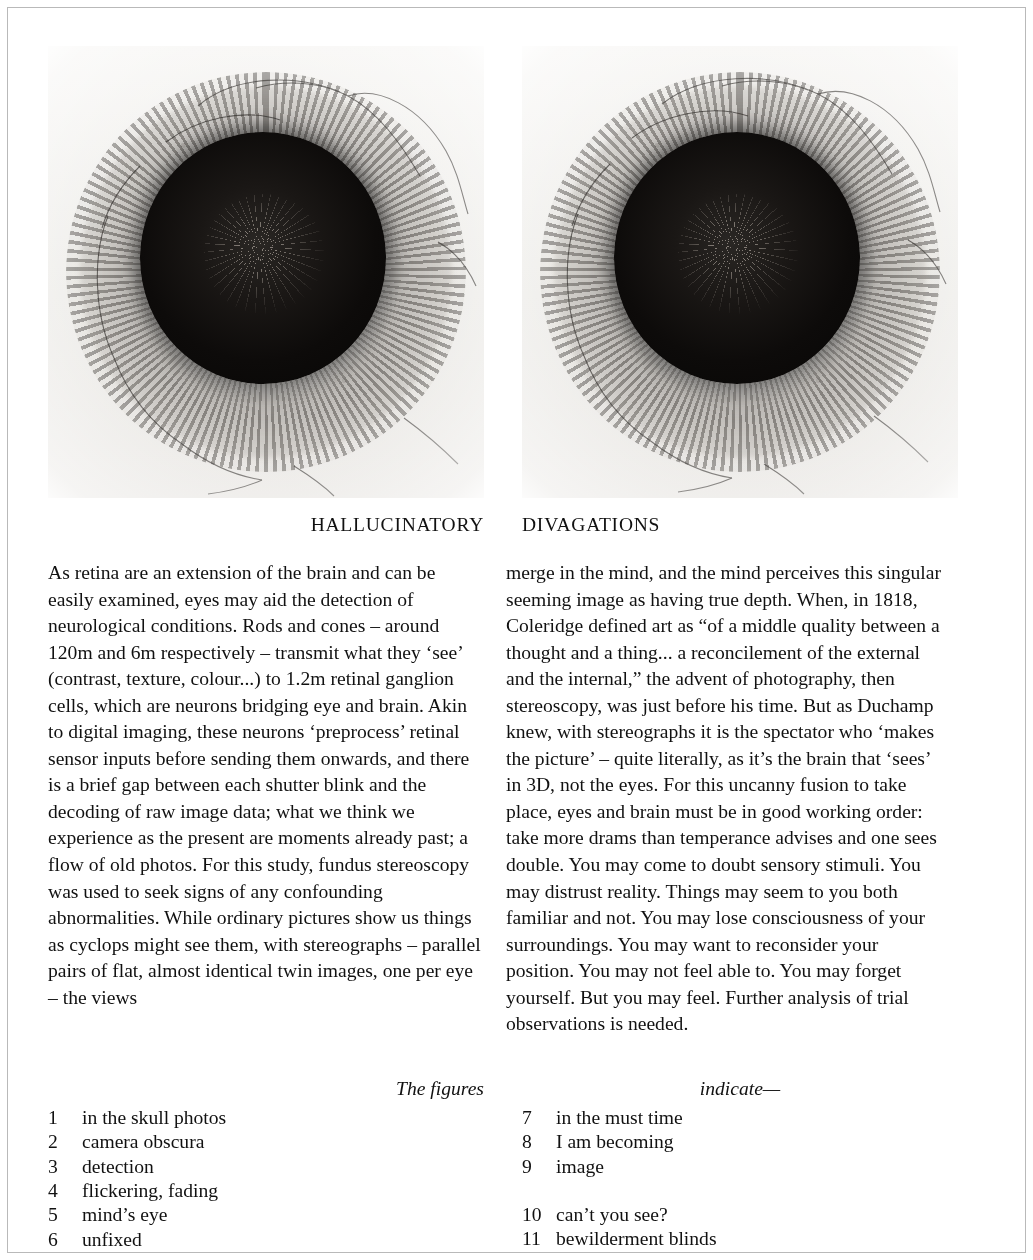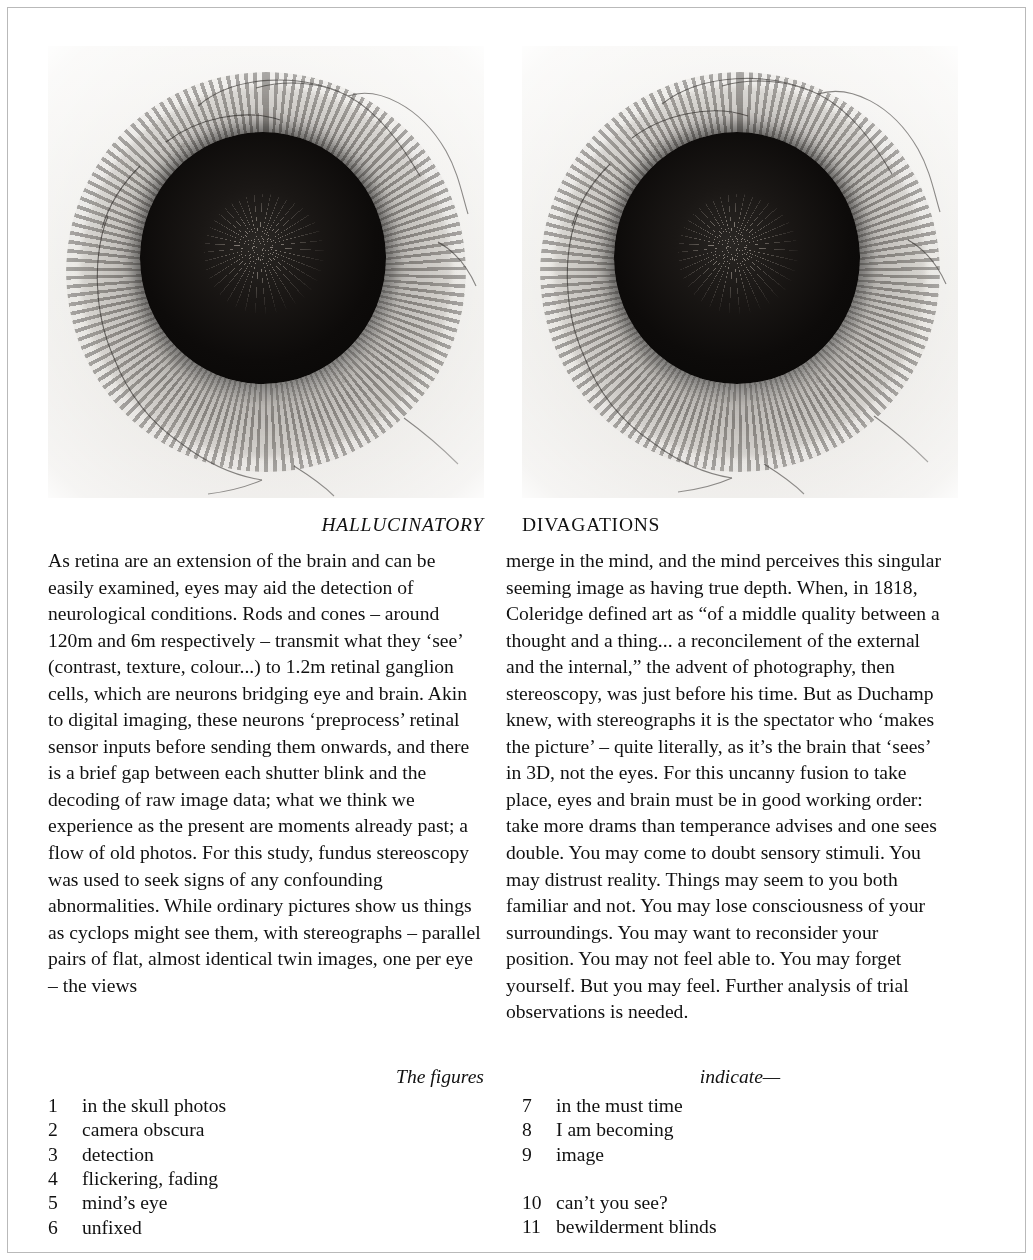--- a/index.html
+++ b/index.html
@@ -151,27 +151,27 @@
   .caption-row {
     display: flex;
     gap: 38px;
     margin-top: 16px;
   }
   .caption {
     width: 436px;
     font-size: 19.5px;
     letter-spacing: 0.04em;
   }
-  .caption.right-align { text-align: right; font-style: italic; }
+  .caption.right-align { text-align: right; }
   .caption.left-align { text-align: left; }
 
   .columns {
     display: flex;
     gap: 22px;
-    margin-top: 12px;
+    margin-top: 24px;
   }
   .col {
     width: 436px;
     font-size: 19.6px;
     line-height: 1.355;
     text-align: left;
   }
   .col p { margin: 0; }
 
   

